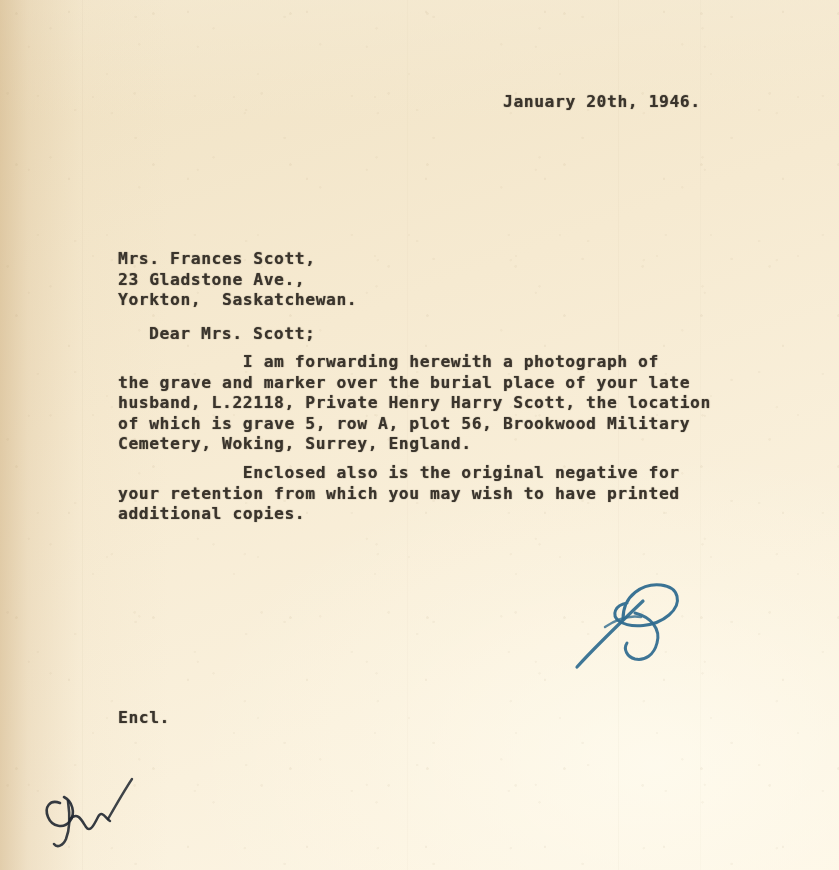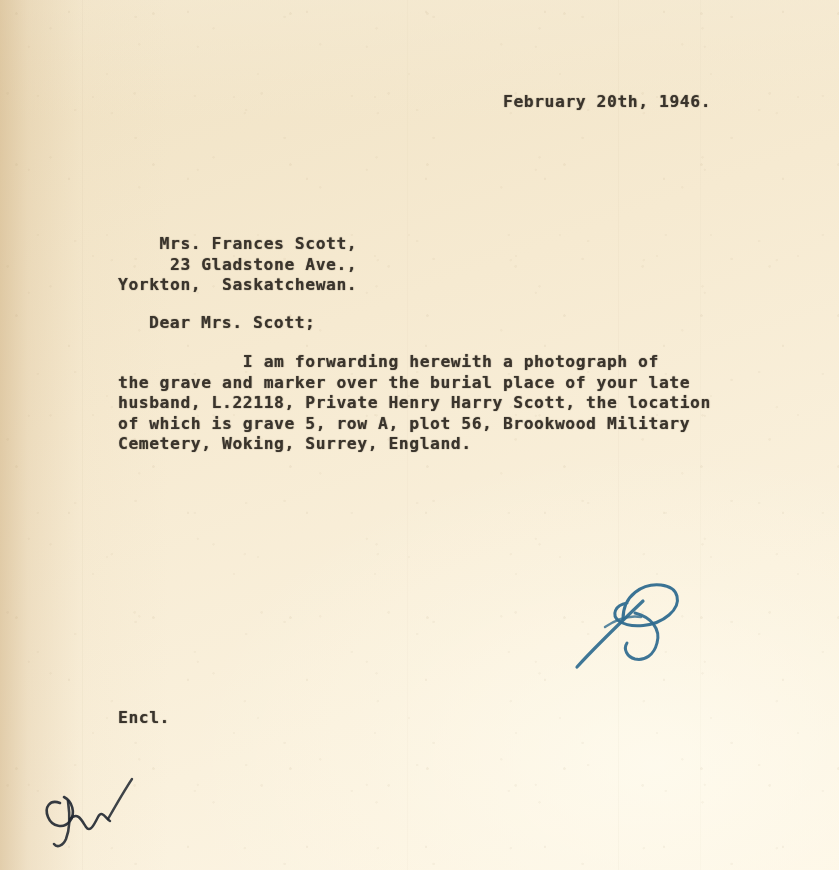--- a/index.html
+++ b/index.html
@@ -89,22 +89,22 @@
     line-height: 20.6px;
     letter-spacing: 0.6px;
     font-weight: 700;
     color: #3a342c;
     text-shadow:
       0 0 1.1px rgba(58,52,44,0.55),
       0.4px 0.3px 0.9px rgba(70,62,50,0.30);
   }
 
   #date-line      { left: 503px; top: 92px; }
-  #address-block  { left: 118px; top: 234px; text-align: right; }
-  #salutation     { left: 118px; top: 313px; padding-left: 31px; }
+  #address-block  { left: 118px; top: 249px; }
+  #salutation     { left: 118px; top: 324px; padding-left: 31px; }
   #para-one       { left: 118px; top: 352px; }
   #para-two       { left: 118px; top: 463px; }
   #closing        { left: 503px; top: 535px; }
   #enclosure      { left: 118px; top: 708px; text-align: right; }
   #signature-block{ left: 533px; top: 685px; }
 
   
   .ink {
     position: absolute;
     pointer-events: none;
@@ -115,34 +115,37 @@
 </head>
 <body>
 
 <div class="page">
 
   <div class="grain"></div>
   <div class="creases"></div>
 
   <div class="content">
 
-    <div class="tw" id="date-line">February 20th, 1946.</div>
+    <div class="tw" id="date-line">January 20th, 1946.</div>
 
     <div class="tw" id="address-block">Mrs. Frances Scott,
 23 Gladstone Ave.,
 Yorkton,  Saskatchewan.</div>
 
     <div class="tw" id="salutation">Dear Mrs. Scott;</div>
 
     <div class="tw" id="para-one">            I am forwarding herewith a photograph of
 the grave and marker over the burial place of your late
 husband, L.22118, Private Henry Harry Scott, the location
 of which is grave 5, row A, plot 56, Brookwood Military
 Cemetery, Woking, Surrey, England.</div>
 
+    <div class="tw" id="para-two">            Enclosed also is the original negative for
+your retention from which you may wish to have printed
+additional copies.</div>
 
 
     <div class="tw" id="enclosure">Encl.</div>
 
 
     <div class="ink" id="signature-mark">
       <svg width="150" height="100" viewBox="0 0 150 100" fill="none" xmlns="http://www.w3.org/2000/svg">
         <g stroke="#2f6b8f" stroke-linecap="round" stroke-linejoin="round" fill="none">
 
           <path d="M12 92 C 30 72, 55 48, 78 26" stroke-width="3.2" opacity="0.92"></path>

